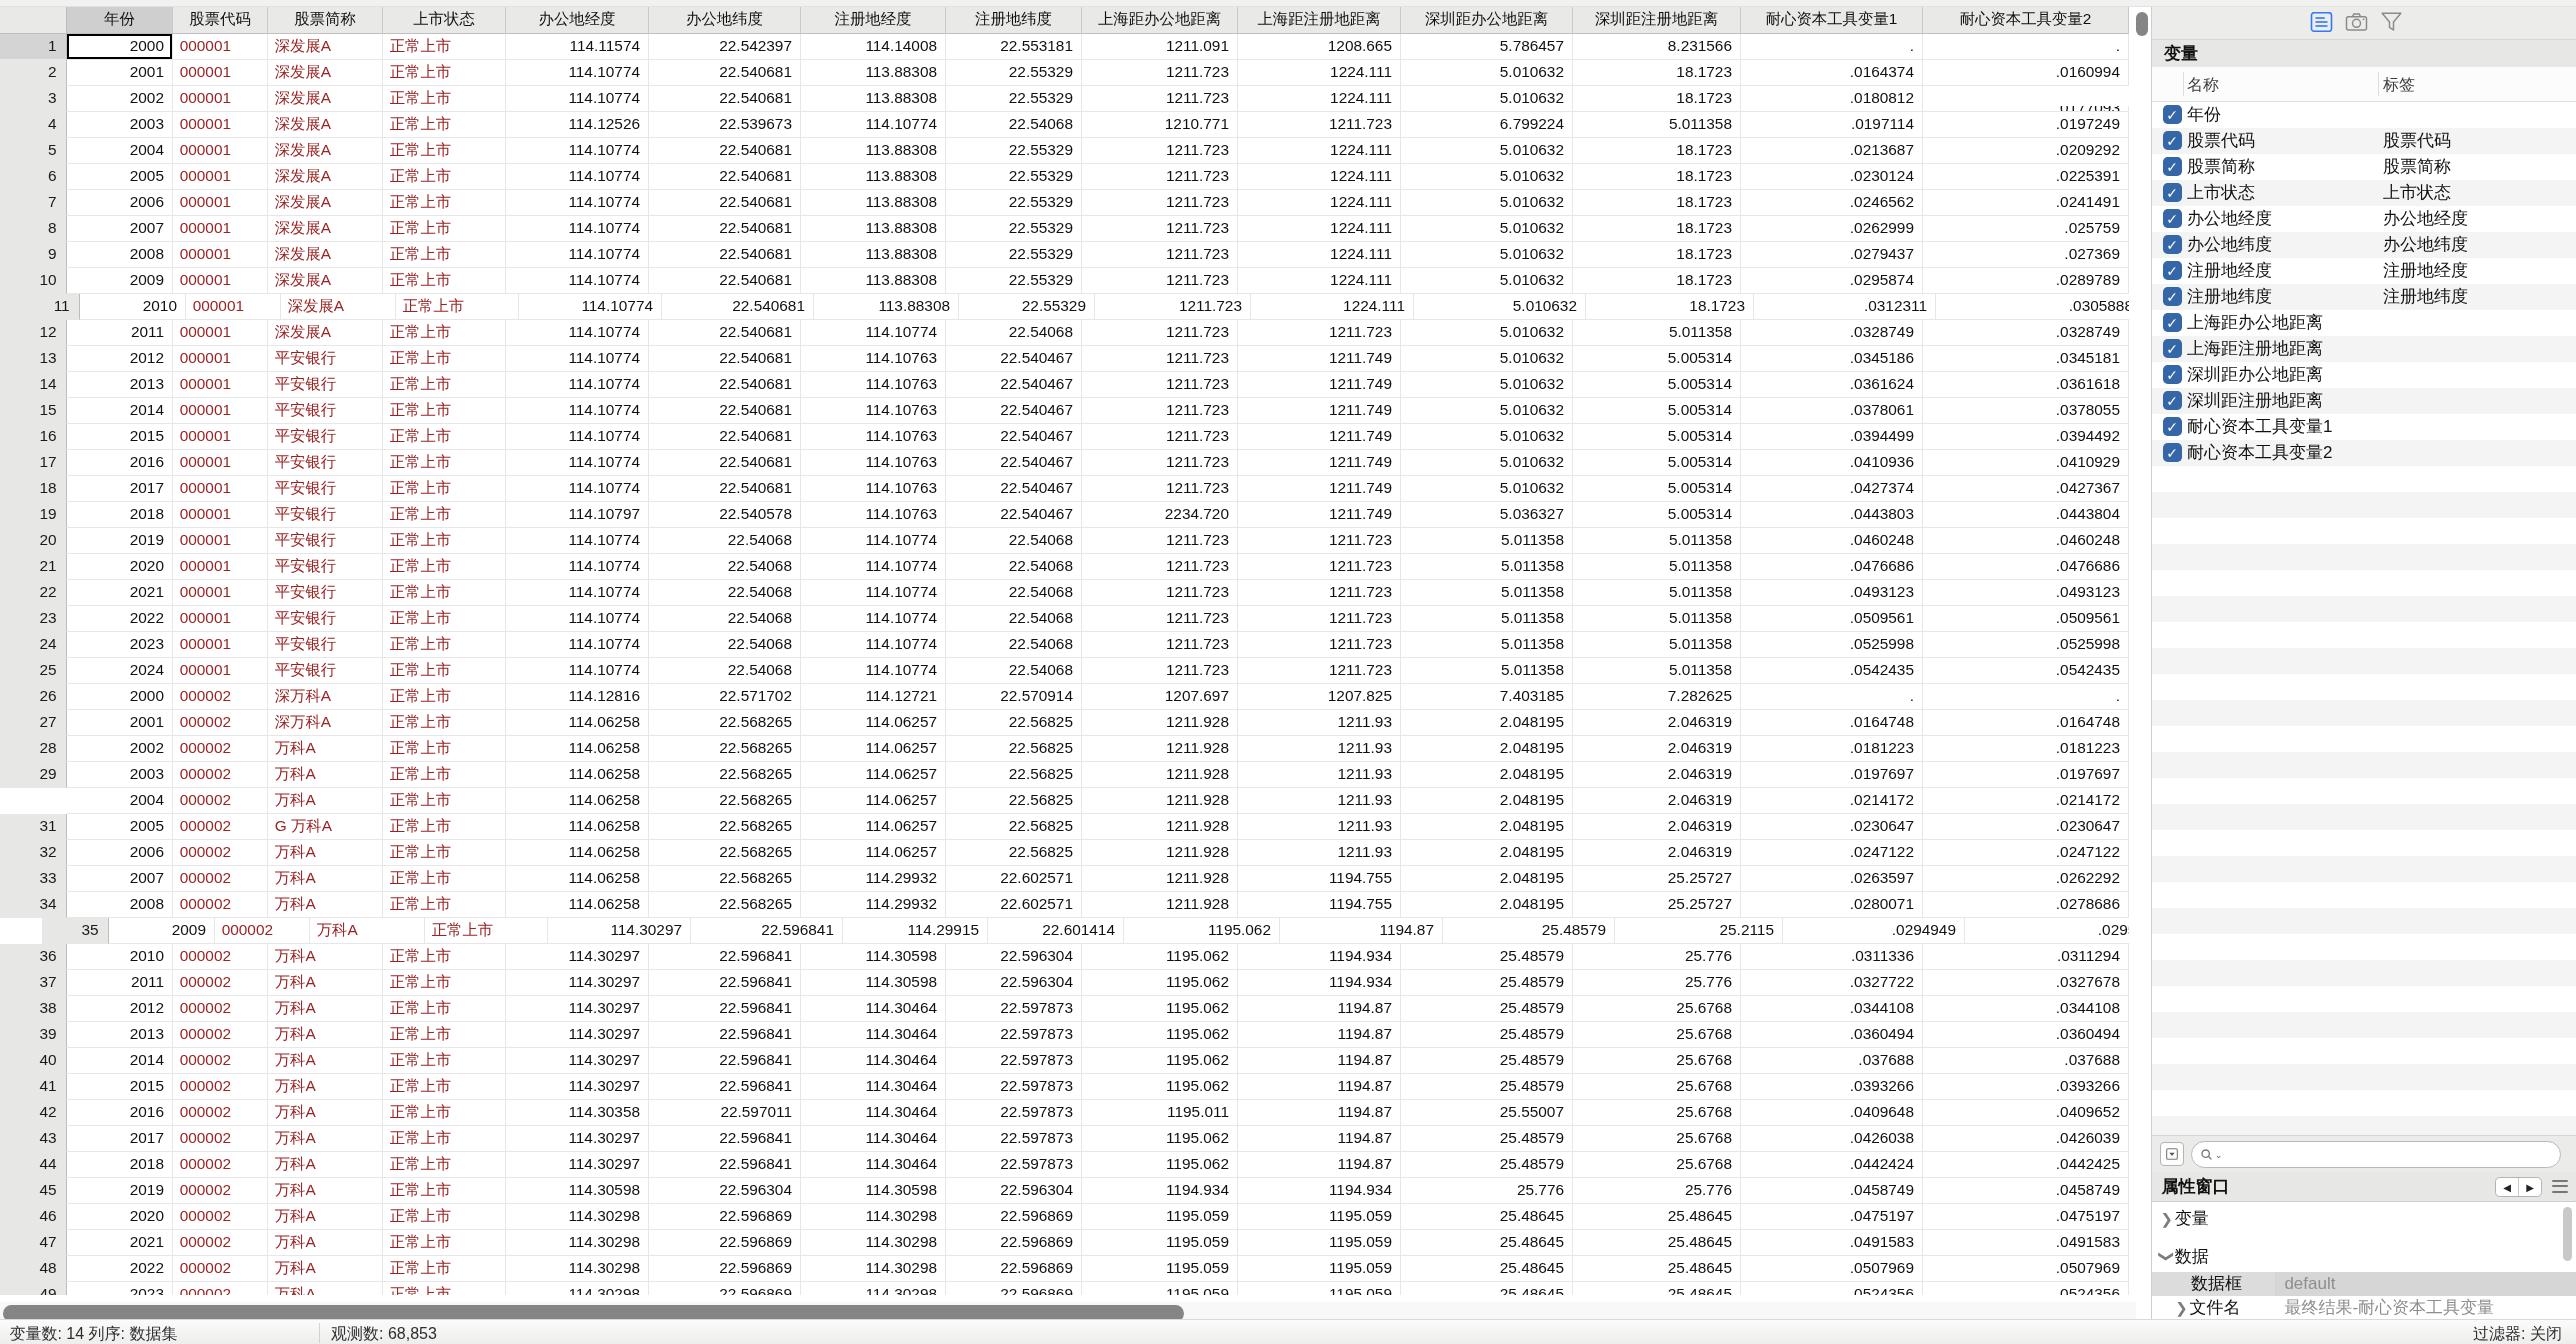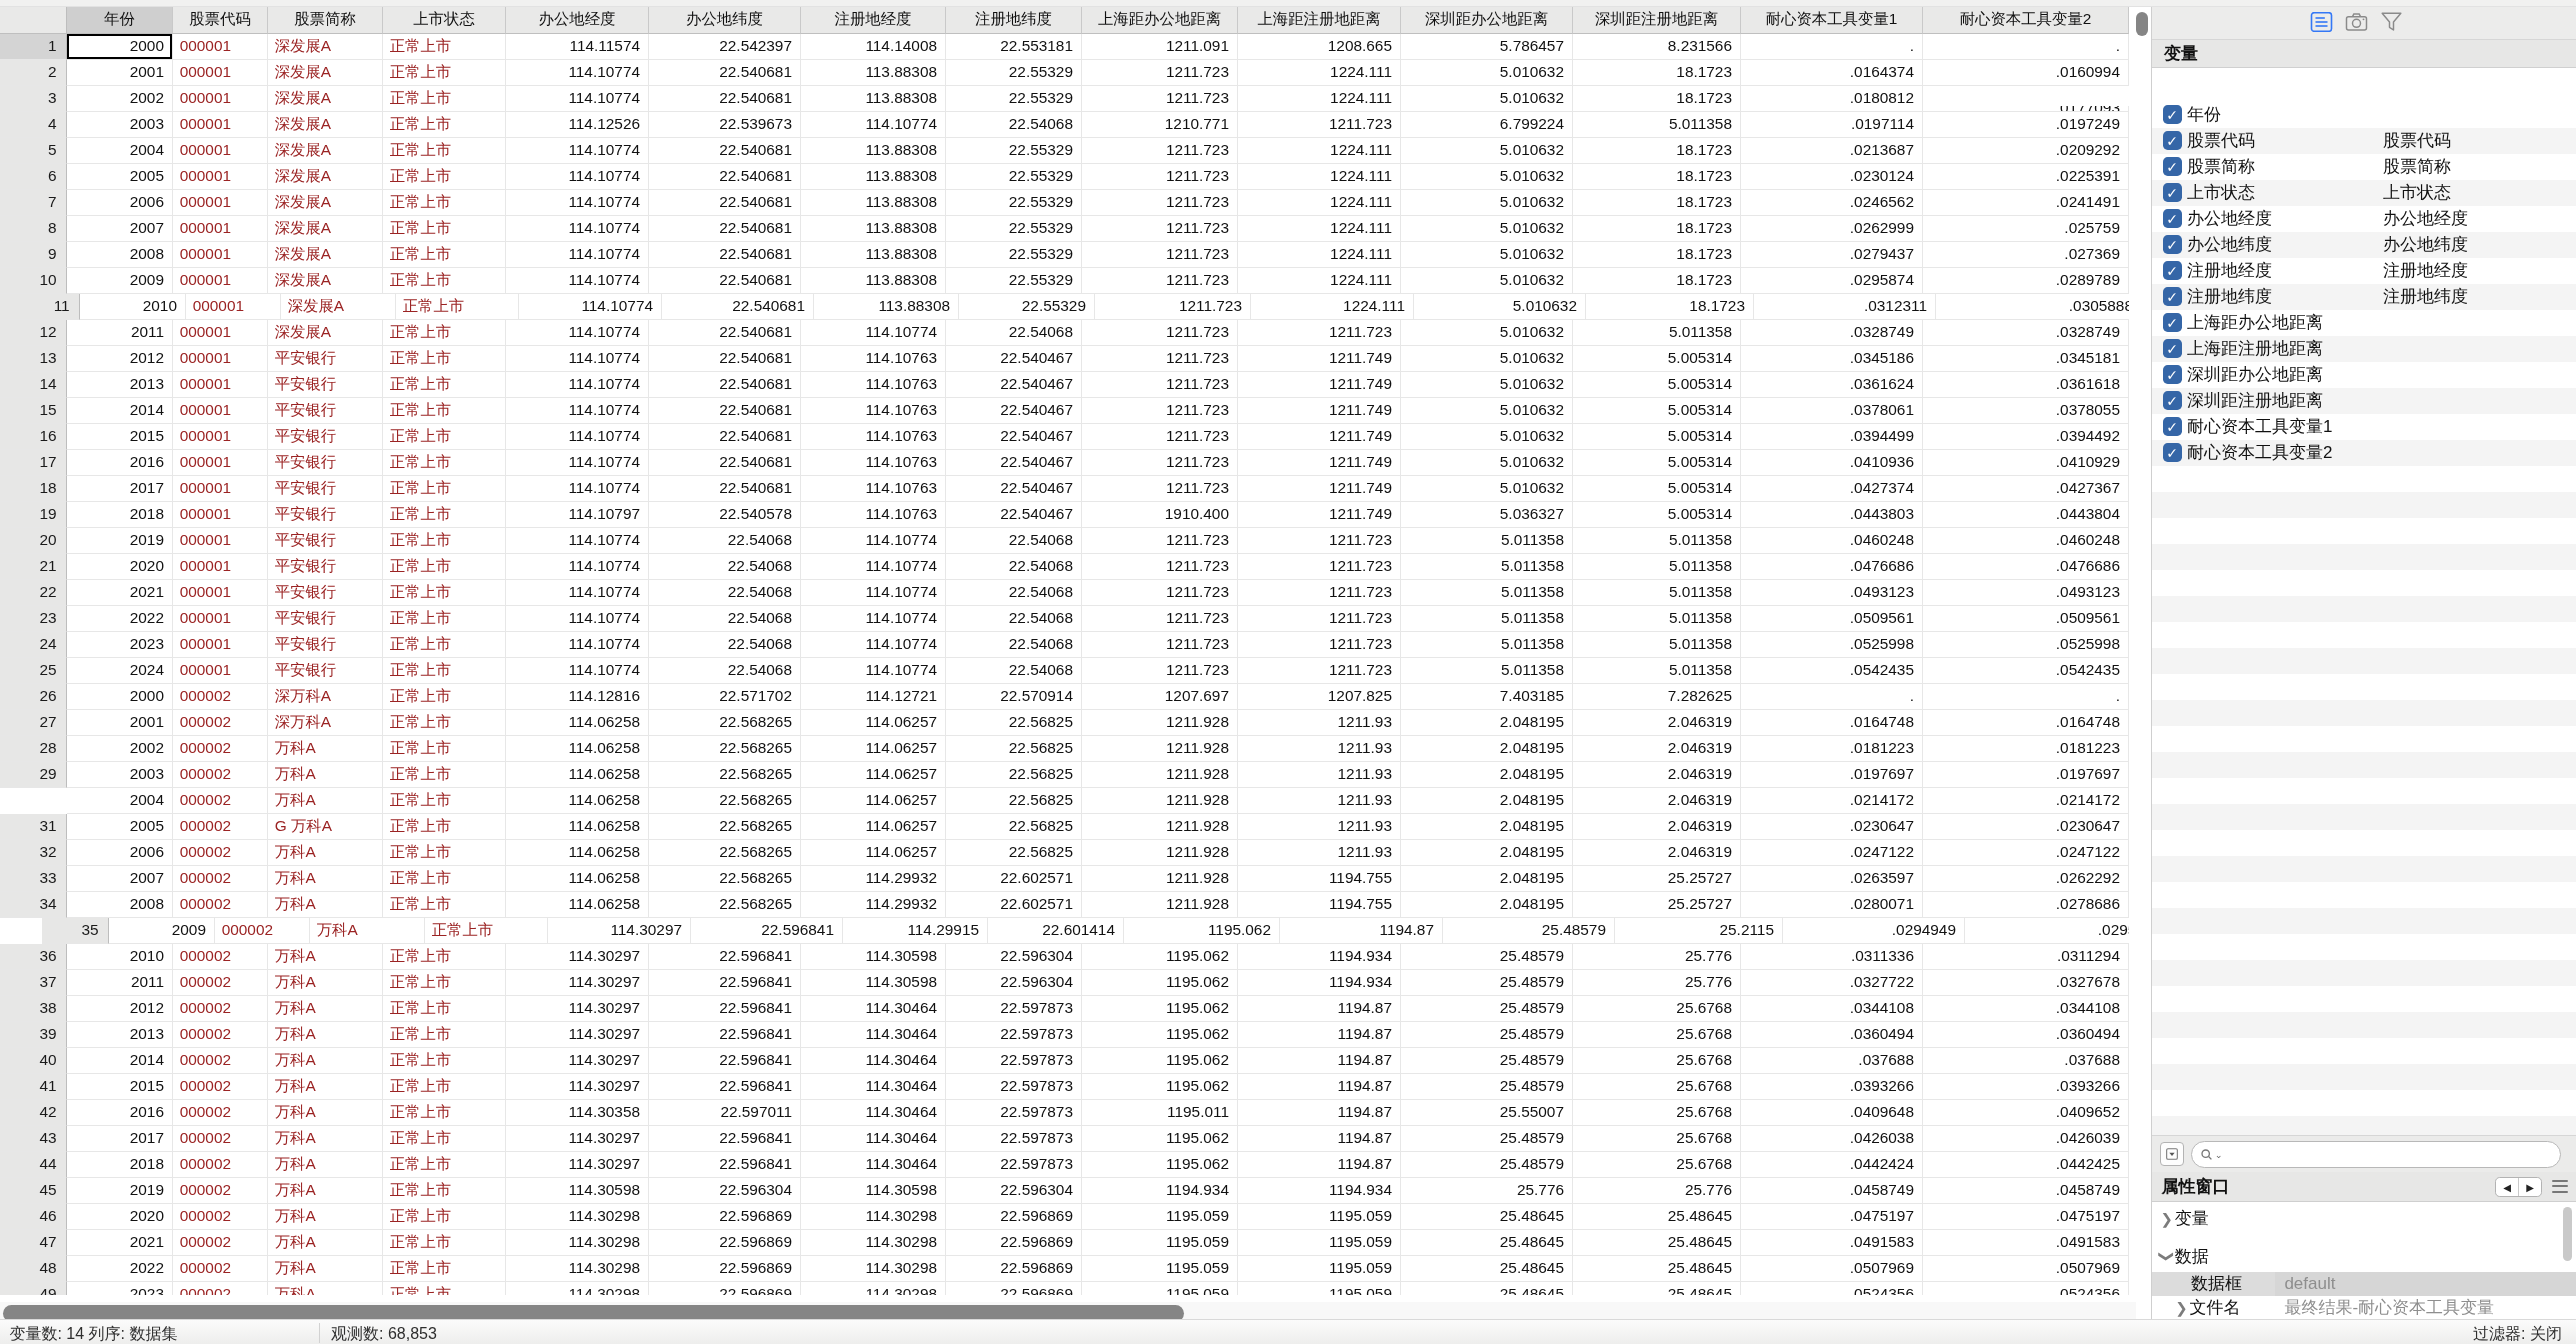--- a/index.html
+++ b/index.html
@@ -423,21 +423,21 @@
         <div class="g-row">
           <div class="cell gutter" style="width: 67px;">19</div>
           <div class="cell num" style="width: 106px;">2018</div>
           <div class="cell str" style="width: 95px;">000001</div>
           <div class="cell str" style="width: 115px;">平安银行</div>
           <div class="cell str" style="width: 123px;">正常上市</div>
           <div class="cell num" style="width: 143px;">114.10797</div>
           <div class="cell num" style="width: 152px;">22.540578</div>
           <div class="cell num" style="width: 145px;">114.10763</div>
           <div class="cell num" style="width: 136px;">22.540467</div>
-          <div class="cell num" style="width: 156px;">1910.400</div>
+          <div class="cell num" style="width: 156px;">2234.720</div>
           <div class="cell num" style="width: 163px;">1211.749</div>
           <div class="cell num" style="width: 172px;">5.036327</div>
           <div class="cell num" style="width: 168px;">5.005314</div>
           <div class="cell num" style="width: 182px;">.0443803</div>
           <div class="cell num" style="width: 206px;">.0443804</div>
         </div>
         <div class="g-row">
           <div class="cell gutter" style="width: 67px;">20</div>
           <div class="cell num" style="width: 106px;">2019</div>
           <div class="cell str" style="width: 95px;">000001</div>
@@ -996,20 +996,26 @@
       <svg width="23" height="20" viewBox="0 0 34 30">
           <path d="M3 2 H31 L20 15 V27 L14 23 V15 Z" fill="none" stroke="#8a8a8a" stroke-width="2.2" stroke-linejoin="round"></path>
         </svg>
     </div>
   </div>
 
   <div class="var-titlebar">
     <span>变量</span>
   </div>
 
+  <div class="var-colhead">
+    <span class="sep1"></span>
+    <span class="nm">名称</span>
+    <span class="sep2"></span>
+    <span class="lb">标签</span>
+  </div>
 
   <div class="var-list" id="varlist">
       <div class="var-row">
         <div class="chk">✓</div>
         <div class="vname">年份</div>
         <div class="vlabel"></div>
       </div>
       <div class="var-row alt">
         <div class="chk">✓</div>
         <div class="vname">股票代码</div>

